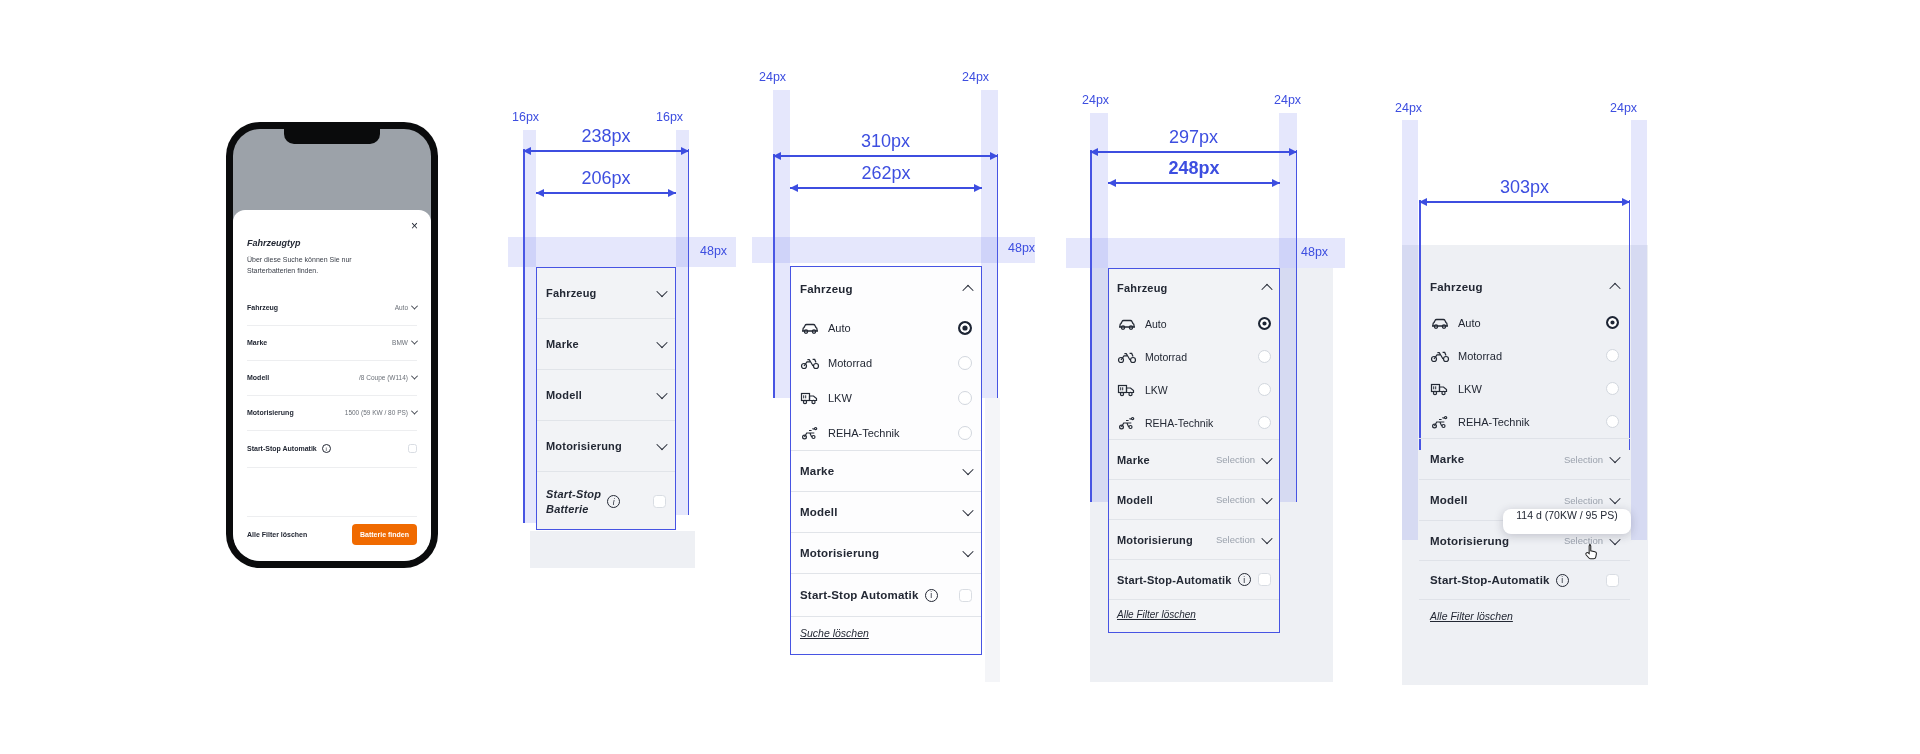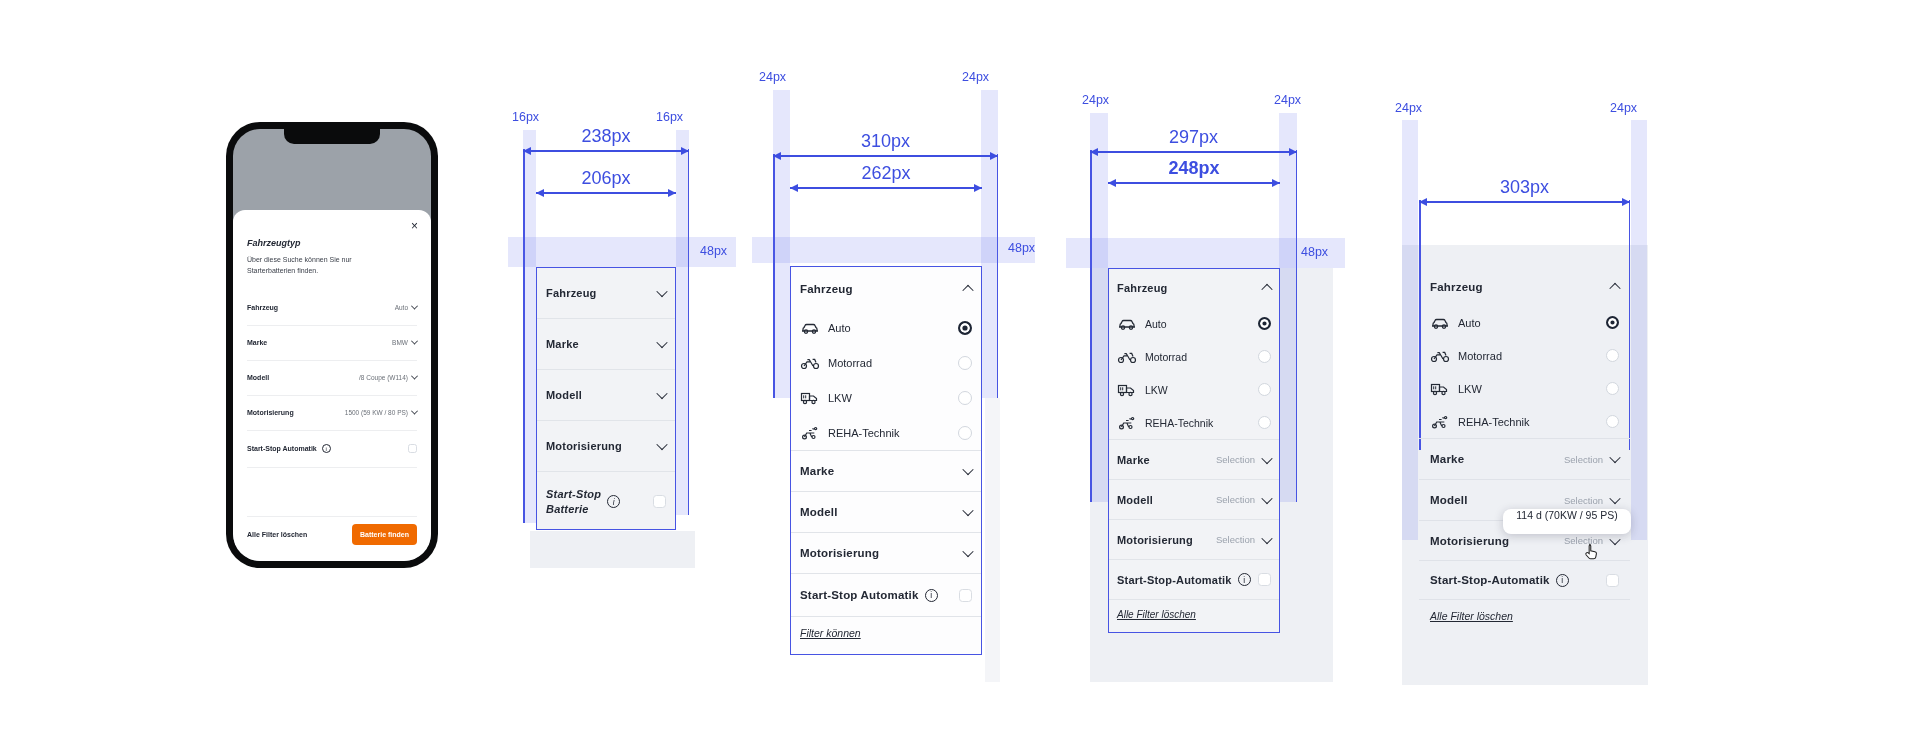--- a/index.html
+++ b/index.html
@@ -253,21 +253,21 @@
       <i class="chev chev-down"></i>
     </div>
     <div class="frow" style="height:42px;">
       <span style="display:flex;align-items:center;gap:6px;">
         <span class="flabel">Start-Stop Automatik</span>
         <span class="info">i</span>
       </span>
       <span class="cbox"></span>
     </div>
     <div class="frow" style="height:31px;justify-content:flex-start;">
-      <span class="speclink">Filter können</span>
+      <span class="speclink">Suche löschen</span>
     </div>
   </div>
 
   <span class="mlabel" style="left:1082px;top:93px;">24px</span>
   <span class="mlabel" style="left:1274px;top:93px;">24px</span>
   <div class="artboard" style="left:1090px;top:268px;width:243px;height:414px;"></div>
   <div class="vband" style="left:1090px;top:113px;width:18px;height:389px;"></div>
   <div class="vband" style="left:1279px;top:113px;width:18px;height:389px;"></div>
   <div class="vline" style="left:1090px;top:150px;height:352px;"></div>
   <div class="vline" style="left:1295.5px;top:150px;height:352px;"></div>

